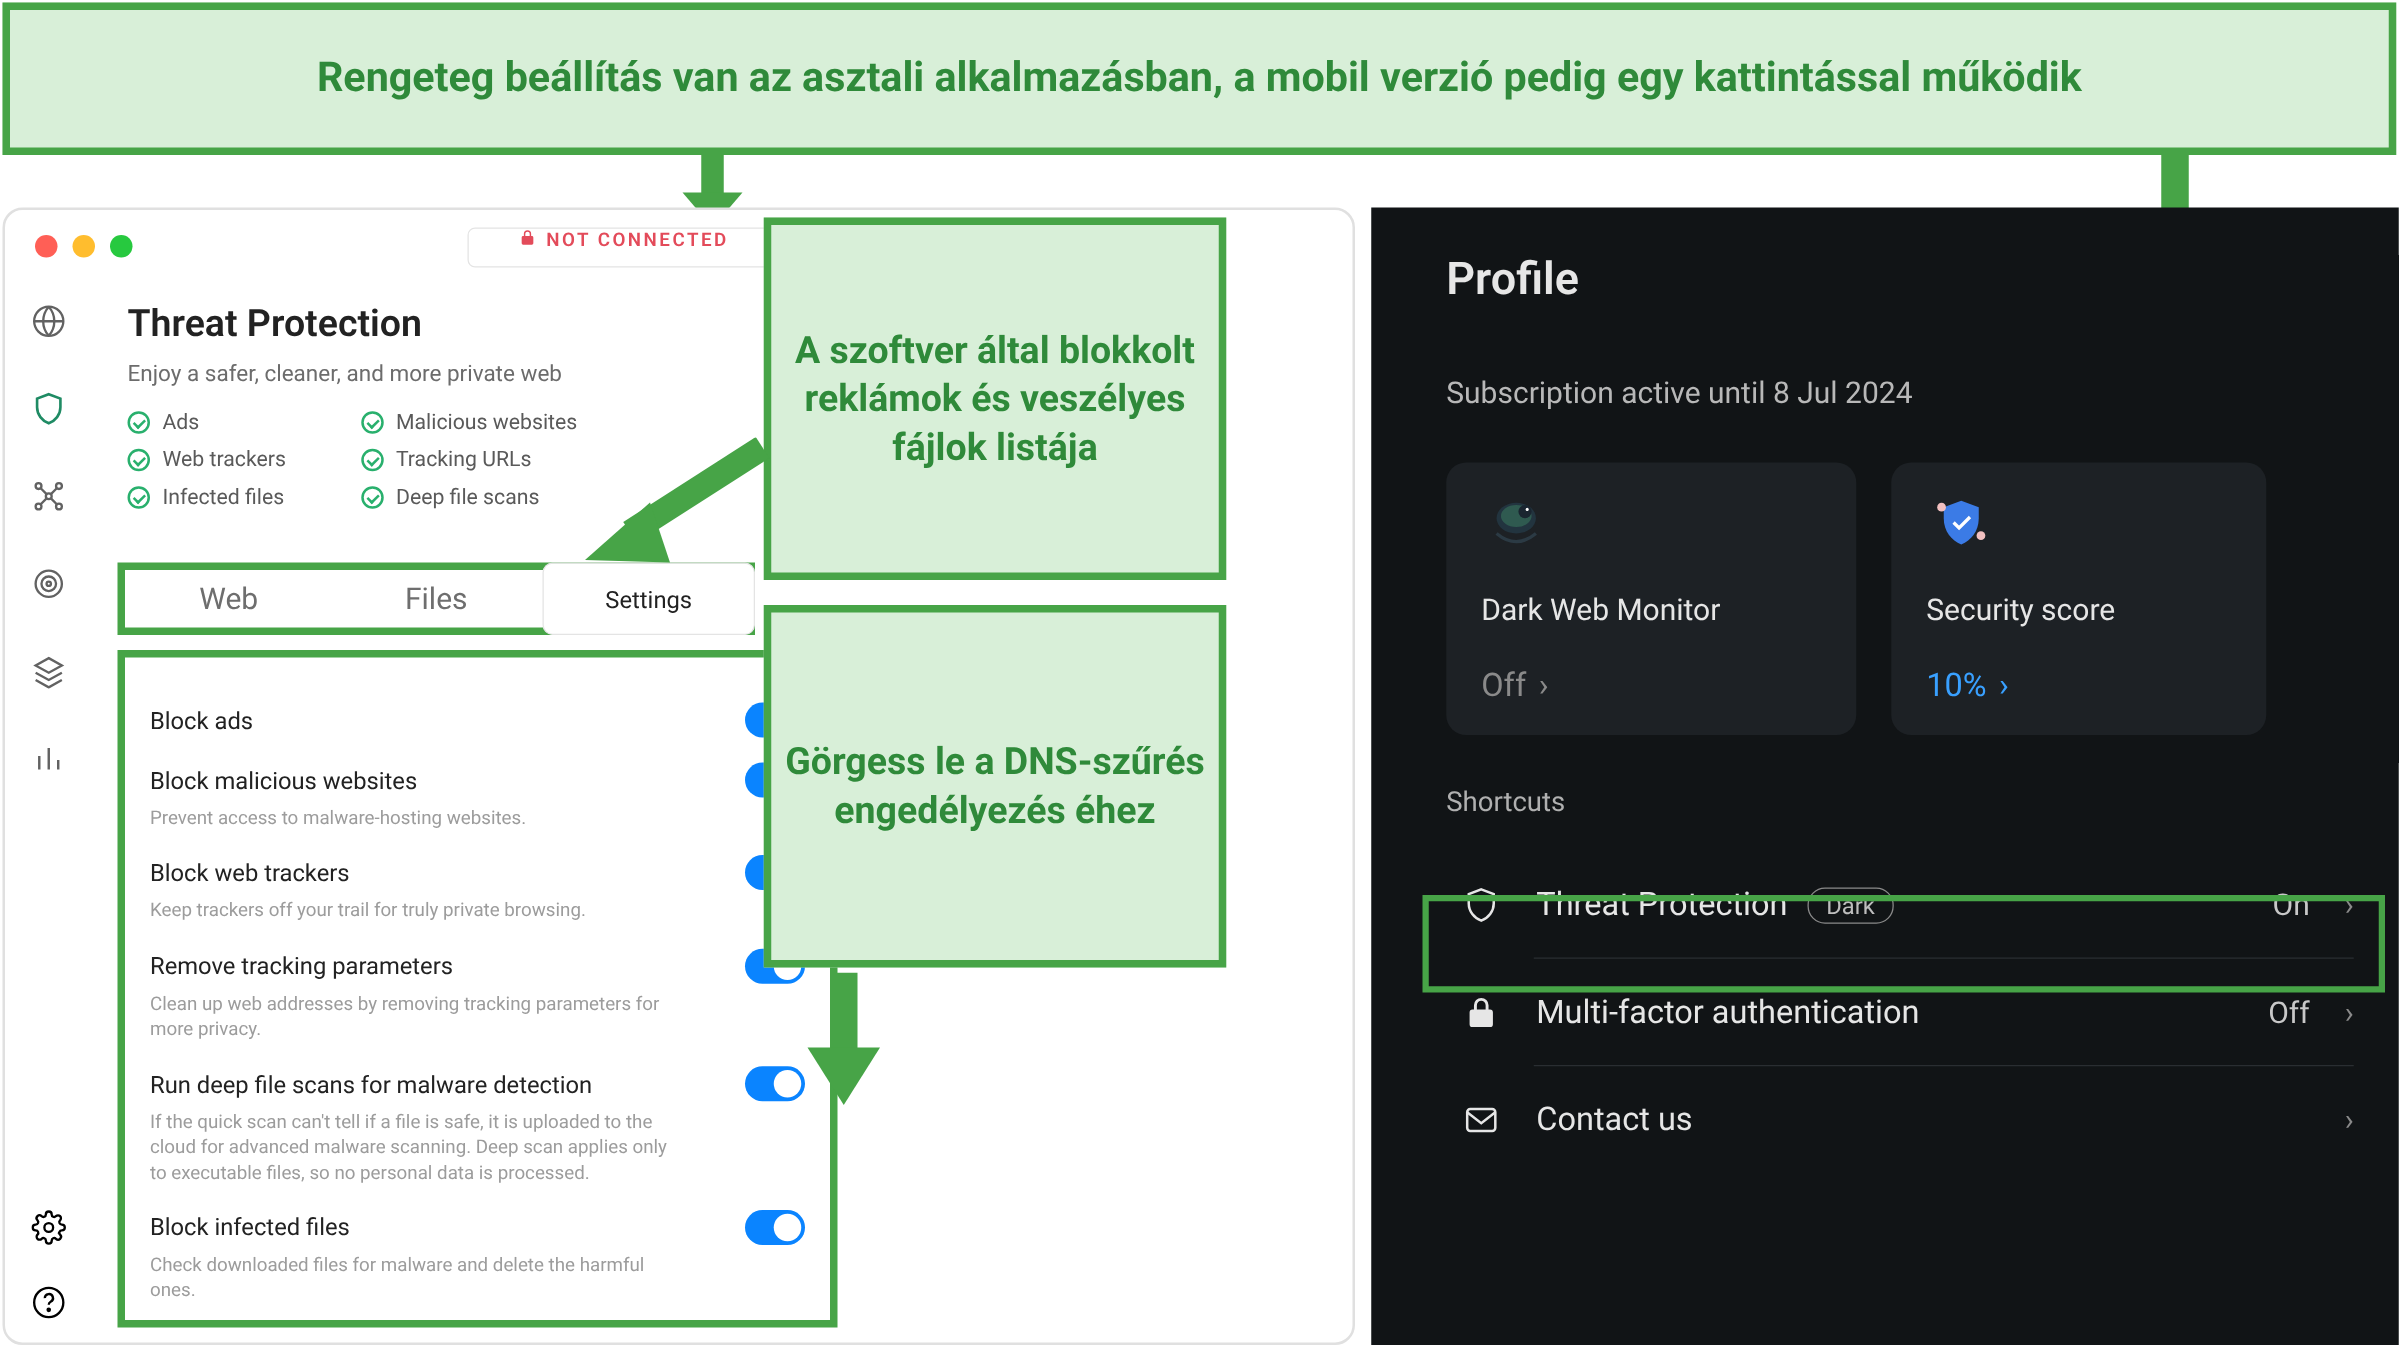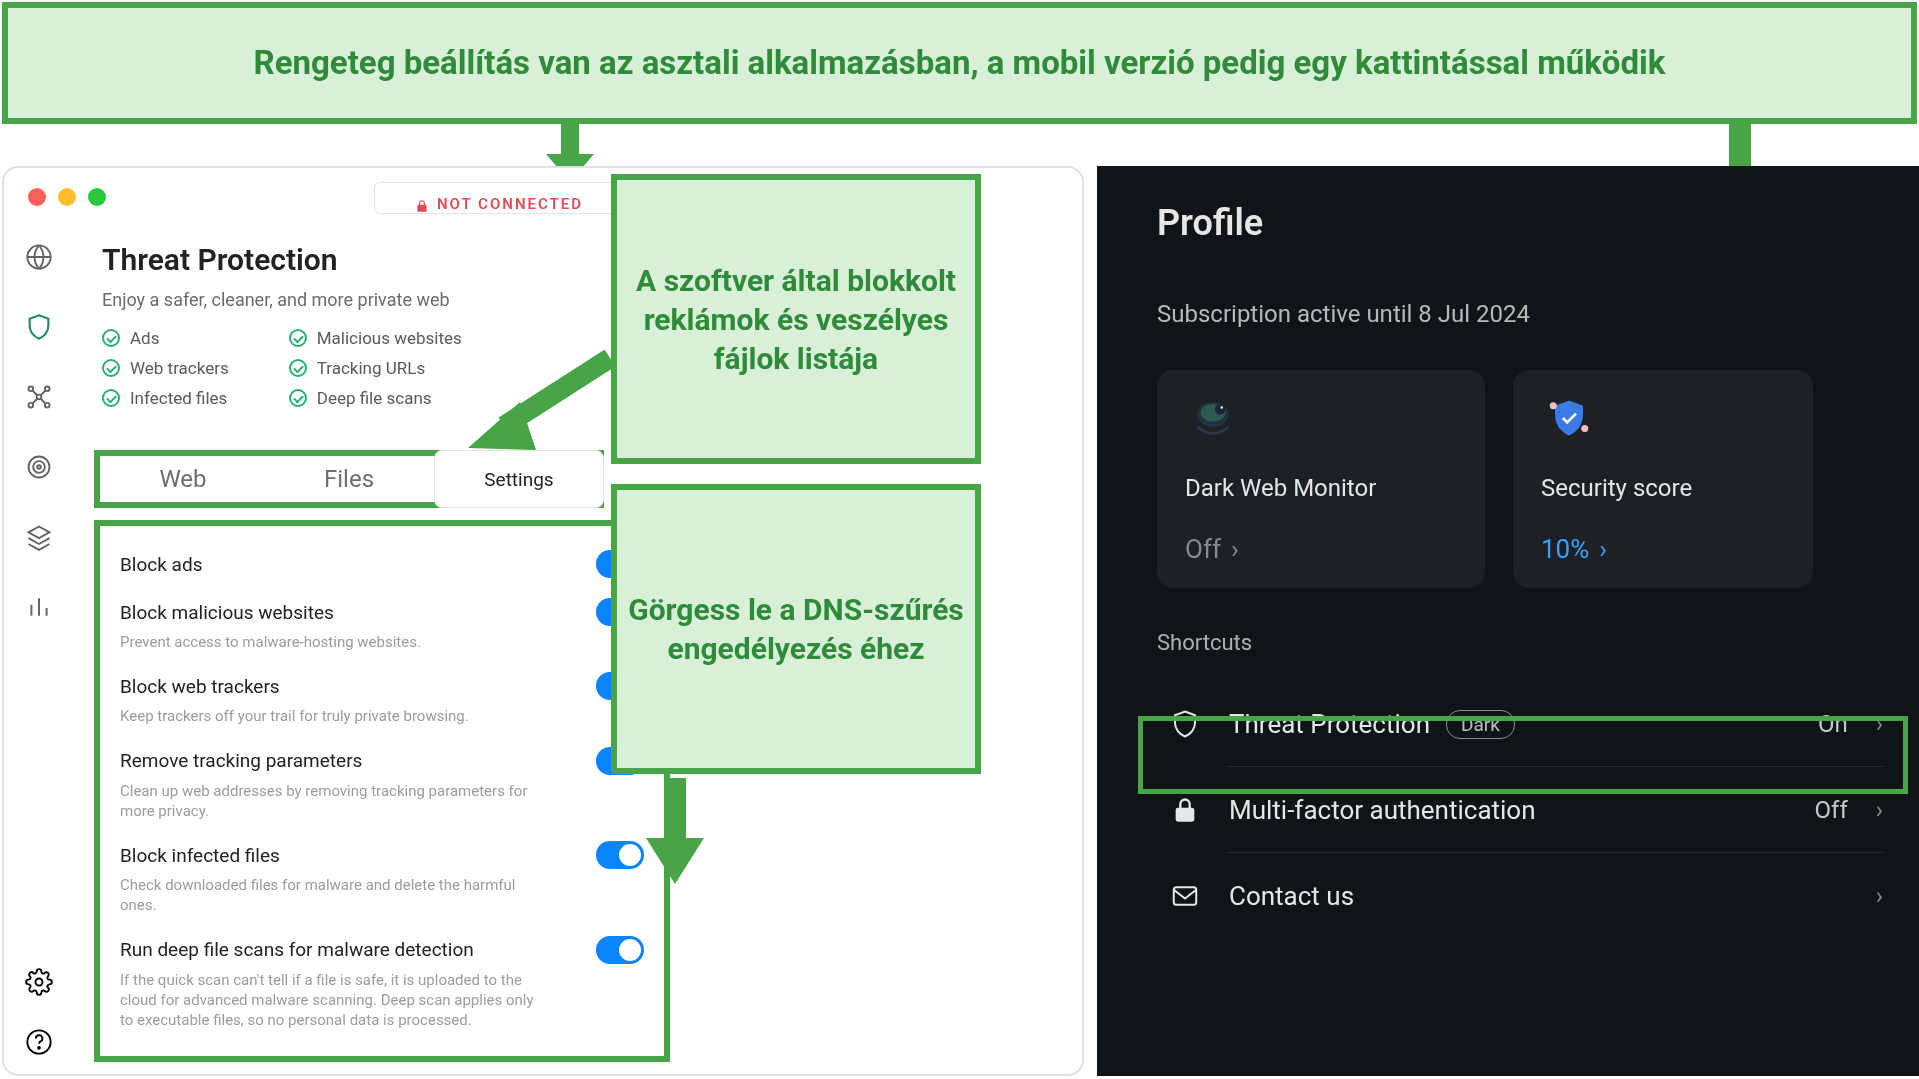--- a/index.html
+++ b/index.html
@@ -7,21 +7,21 @@
 
 
 .banner{position:absolute;left:2px;top:2px;right:2px;height:122px;background:#d8efd8;border:6px solid #47a447;display:flex;align-items:center;justify-content:center;padding:0 40px}
 .banner .txt{color:#2f8a3a;font-size:33px;font-weight:700;text-align:center;line-height:1.25}
 
 
 .desktop-wrap{position:absolute;left:2px;top:166px;width:1082px;height:910px;border:2px solid #e0e0e0;border-radius:16px;background:#fff}
 .traffic{position:absolute;left:24px;top:20px;display:flex;gap:12px}
 .traffic span{width:18px;height:18px;border-radius:50%}
 .tr-r{background:#ff5f56}.tr-y{background:#ffbd2e}.tr-g{background:#27c93f}
-.notconn{position:absolute;left:370px;top:14px;width:250px;height:32px;border:1px solid #e4e4e4;border-radius:6px;display:flex;align-items:flex-end;justify-content:center;gap:8px;color:#e34b5a;font-size:15px;letter-spacing:2px;font-weight:600}
+.notconn{position:absolute;left:370px;top:14px;width:250px;height:32px;border:1px solid #e4e4e4;border-radius:6px;display:flex;align-items:flex-start;justify-content:center;gap:8px;color:#e34b5a;font-size:15px;letter-spacing:2px;font-weight:600}
 .lock-ic{width:14px;height:14px}
 
 .left-rail{position:absolute;left:0;top:64px;bottom:0;width:70px;display:flex;flex-direction:column;align-items:center;gap:36px;padding-top:8px}
 .left-rail .ritem{width:34px;height:34px;display:flex;align-items:center;justify-content:center;color:#626262}
 .left-rail .ritem.active{color:#1f8b64}
 .rail-bottom{position:absolute;left:0;bottom:14px;width:70px;display:flex;flex-direction:column;align-items:center;gap:28px}
 
 .content{position:absolute;left:90px;top:74px;right:20px}
 .tp-title{font-size:30px;font-weight:600;color:#222;margin:0 0 12px 8px}
 .tp-sub{font-size:18px;color:#6c6c6c;margin:0 0 18px 8px}
@@ -29,21 +29,21 @@
 .feat-col{display:flex;flex-direction:column;gap:10px}
 .feat{display:flex;align-items:center;gap:10px;color:#5a5a5a;font-size:17px}
 .ck{width:18px;height:18px;border:2px solid #29b06d;border-radius:50%;position:relative}
 .ck::after{content:"";position:absolute;left:3px;top:4px;width:7px;height:4px;border-left:2px solid #29b06d;border-bottom:2px solid #29b06d;transform:rotate(-45deg)}
 
 .tabwrap{position:absolute;left:90px;top:282px;width:510px}
 .tabbox{height:58px;border:6px solid #47a447;display:flex;align-items:stretch}
 .tab{flex:1;display:flex;align-items:center;justify-content:center;font-size:24px;color:#6e6e6e}
 .tab.settings-outer{position:absolute;left:430px;top:282px;width:170px;height:58px;background:#fff;border:1px solid #e4e4e4;border-radius:8px;display:flex;align-items:center;justify-content:center;font-size:19px;color:#222}
 
-.settings-list{position:absolute;left:90px;top:352px;width:576px;bottom:12px;border:6px solid #47a447;padding:24px 20px 12px 20px;overflow:hidden}
+.settings-list{position:absolute;left:90px;top:352px;width:576px;bottom:12px;border:6px solid #47a447;padding:36px 20px 12px 20px;overflow:hidden}
 .srow{margin-bottom:20px}
 .srow .hd{display:flex;align-items:center;justify-content:space-between}
 .srow .hd .lbl{font-size:19px;color:#222}
 .srow .desc{font-size:15px;color:#9c9c9c;margin-top:6px;max-width:420px;line-height:1.35}
 .switch{width:48px;height:28px;background:#0a84ff;border-radius:14px;position:relative}
 .switch::after{content:"";position:absolute;right:3px;top:3px;width:22px;height:22px;background:#fff;border-radius:50%}
 .scrollbar{position:absolute;left:608px;top:360px;width:10px;height:140px;background:#d9d9d9;border-radius:5px}
 
 
 .callout{position:absolute;border:6px solid #47a447;background:#d8efd8;color:#2f8a3a;font-size:30px;font-weight:700;text-align:center;display:flex;align-items:center;justify-content:center;padding:12px 6px;line-height:1.3}
@@ -229,31 +229,31 @@
     </div>
     <div class="srow">
       <div class="hd">
           <span class="lbl">Remove tracking parameters</span>
           <span class="switch"></span>
         </div>
       <div class="desc">Clean up web addresses by removing tracking parameters for more privacy.</div>
     </div>
     <div class="srow">
       <div class="hd">
+          <span class="lbl">Run deep file scans for malware detection</span>
+          <span class="switch"></span>
+        </div>
+      <div class="desc">If the quick scan can't tell if a file is safe, it is uploaded to the cloud for advanced malware scanning. Deep scan applies only to executable files, so no personal data is processed.</div>
+    </div>
+    <div class="srow">
+      <div class="hd">
           <span class="lbl">Block infected files</span>
           <span class="switch"></span>
         </div>
       <div class="desc">Check downloaded files for malware and delete the harmful ones.</div>
-    </div>
-    <div class="srow">
-      <div class="hd">
-          <span class="lbl">Run deep file scans for malware detection</span>
-          <span class="switch"></span>
-        </div>
-      <div class="desc">If the quick scan can't tell if a file is safe, it is uploaded to the cloud for advanced malware scanning. Deep scan applies only to executable files, so no personal data is processed.</div>
     </div>
   </div>
   <div class="scrollbar"></div>
 </div>
 
 <div class="callout" style="left:611px;top:174px;width:370px;height:290px">
   <span>A szoftver által blokkolt reklámok és veszélyes fájlok listája</span>
 </div>
 <div class="arrow" style="left:450px;top:350px">
   <svg width="170" height="110">

